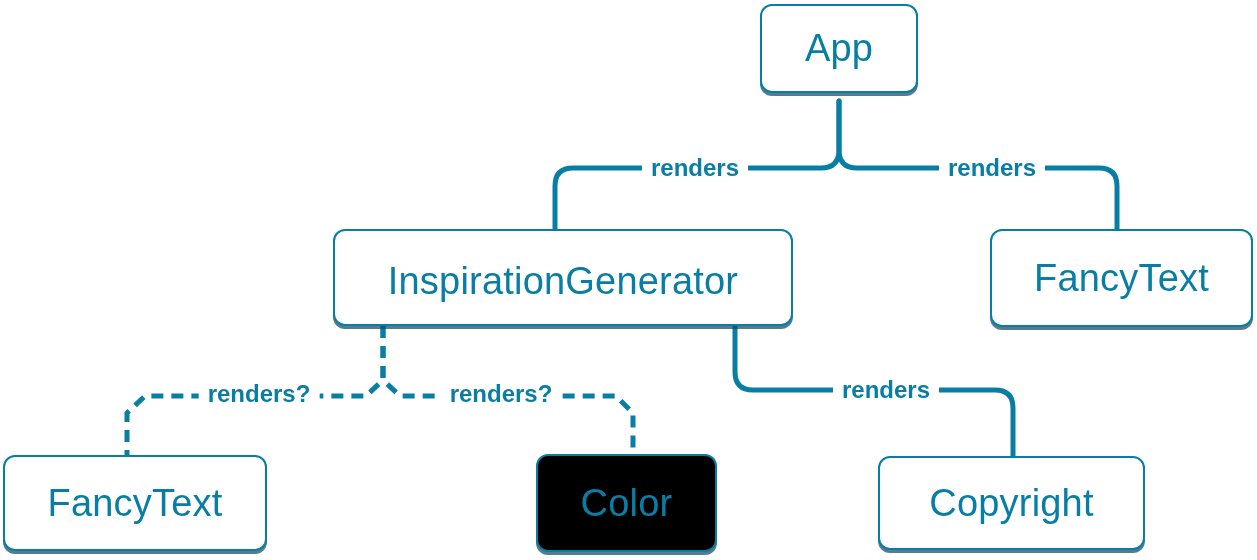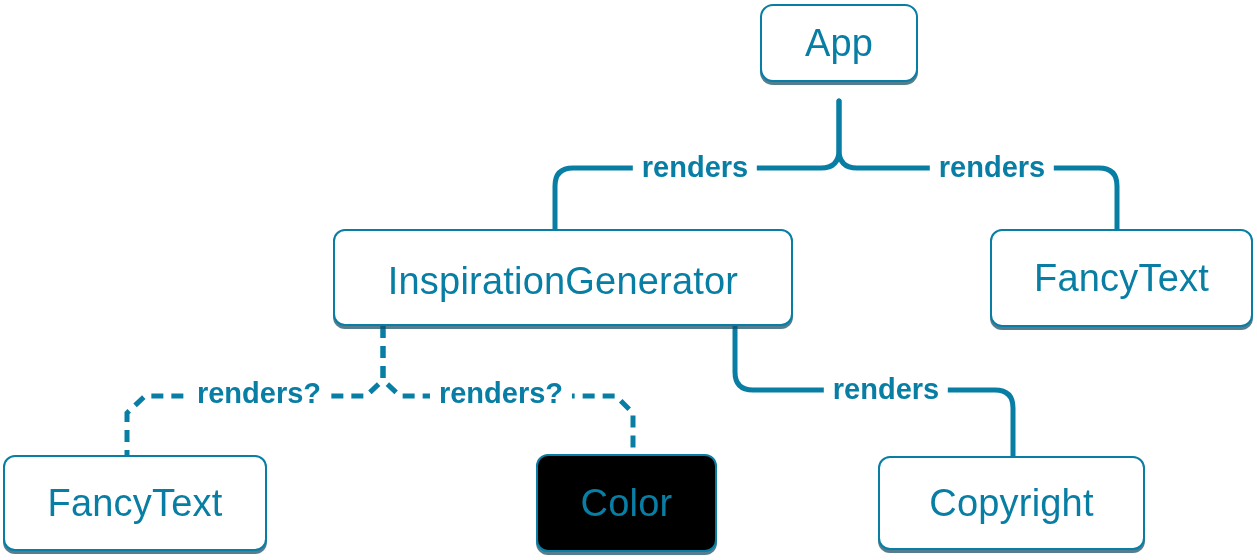--- a/index.html
+++ b/index.html
@@ -49,21 +49,21 @@
     font-size: 38px;
     font-weight: 500;
     letter-spacing: 0.2px;
     white-space: nowrap;
   }
   .edge-label {
     position: absolute;
     transform: translate(-50%, -50%);
     background: #ffffff;
     padding: 1px 9px;
-    font-size: 29px;
+    font-size: 24px;
     font-weight: 700;
     white-space: nowrap;
     line-height: 1.1;
   }
 </style>
 </head>
 <body>
 
 <div class="canvas">
   <svg class="edges-svg" id="edges-svg" viewBox="0 0 1257 560">
@@ -74,21 +74,21 @@
       <path d="M 383 326 L 383 380 L 400 396 L 616 396 L 633 413 L 633 455" class="edge dashed" stroke="#087ea4"></path>
     </svg>
   <div id="labels-layer">
       <span class="edge-label" style="left: 695px; top: 168px; color: rgb(8, 126, 164); background: rgb(255, 255, 255);">renders</span>
       <span class="edge-label" style="left: 992px; top: 168px; color: rgb(8, 126, 164); background: rgb(255, 255, 255);">renders</span>
       <span class="edge-label" style="left: 886px; top: 390px; color: rgb(8, 126, 164); background: rgb(255, 255, 255);">renders</span>
       <span class="edge-label" style="left: 259px; top: 394px; color: rgb(8, 126, 164); background: rgb(255, 255, 255);">renders?</span>
       <span class="edge-label" style="left: 501px; top: 394px; color: rgb(8, 126, 164); background: rgb(255, 255, 255);">renders?</span>
     </div>
   <div id="nodes-layer">
-      <div class="node" style="left: 760px; top: 4px; width: 158px; height: 78px; background: rgb(255, 255, 255); border-color: rgb(8, 126, 164); border-radius: 13px;">
+      <div class="node" style="left: 760px; top: 4px; width: 158px; height: 89px; background: rgb(255, 255, 255); border-color: rgb(8, 126, 164);">
         <span class="node-label" style="color: rgb(8, 126, 164);">App</span>
       </div>
       <div class="node" style="left: 333px; top: 229px; width: 460px; height: 97px; background: rgb(255, 255, 255); border-color: rgb(8, 126, 164);">
         <span class="node-label" style="color: rgb(8, 126, 164); margin-top: 8px;">InspirationGenerator</span>
       </div>
       <div class="node" style="left: 990px; top: 229px; width: 263px; height: 98px; background: rgb(255, 255, 255); border-color: rgb(8, 126, 164);">
         <span class="node-label" style="color: rgb(8, 126, 164);">FancyText</span>
       </div>
       <div class="node" style="left: 3px; top: 455px; width: 264px; height: 96px; background: rgb(255, 255, 255); border-color: rgb(8, 126, 164);">
         <span class="node-label" style="color: rgb(8, 126, 164);">FancyText</span>

